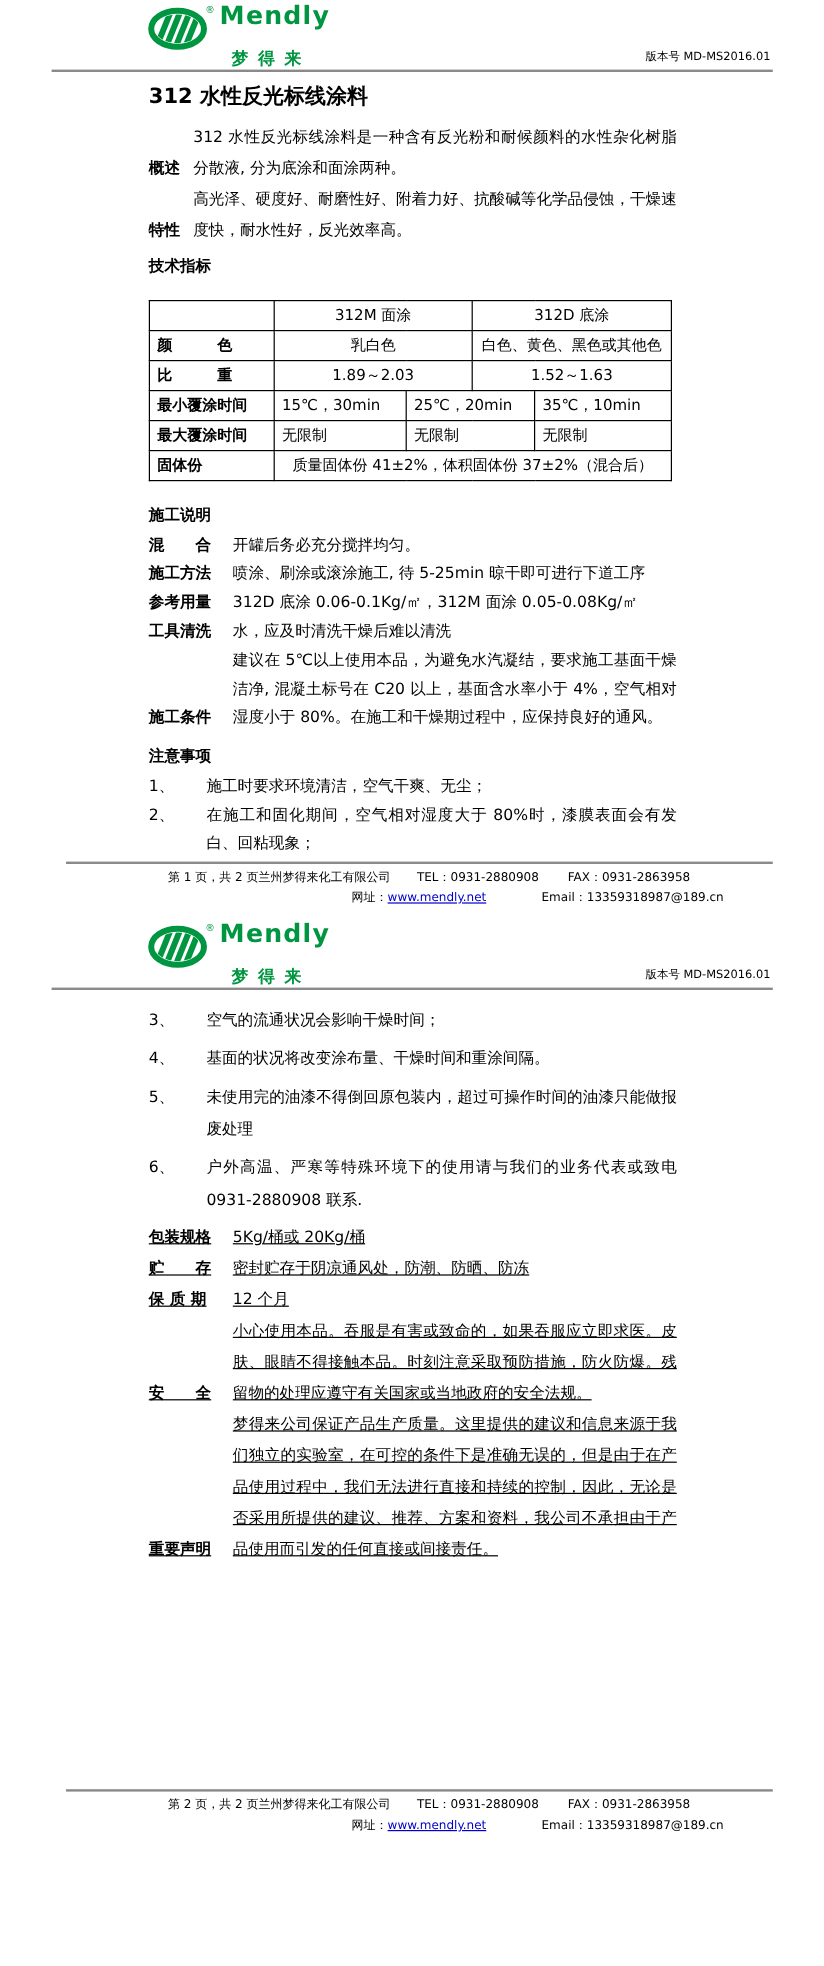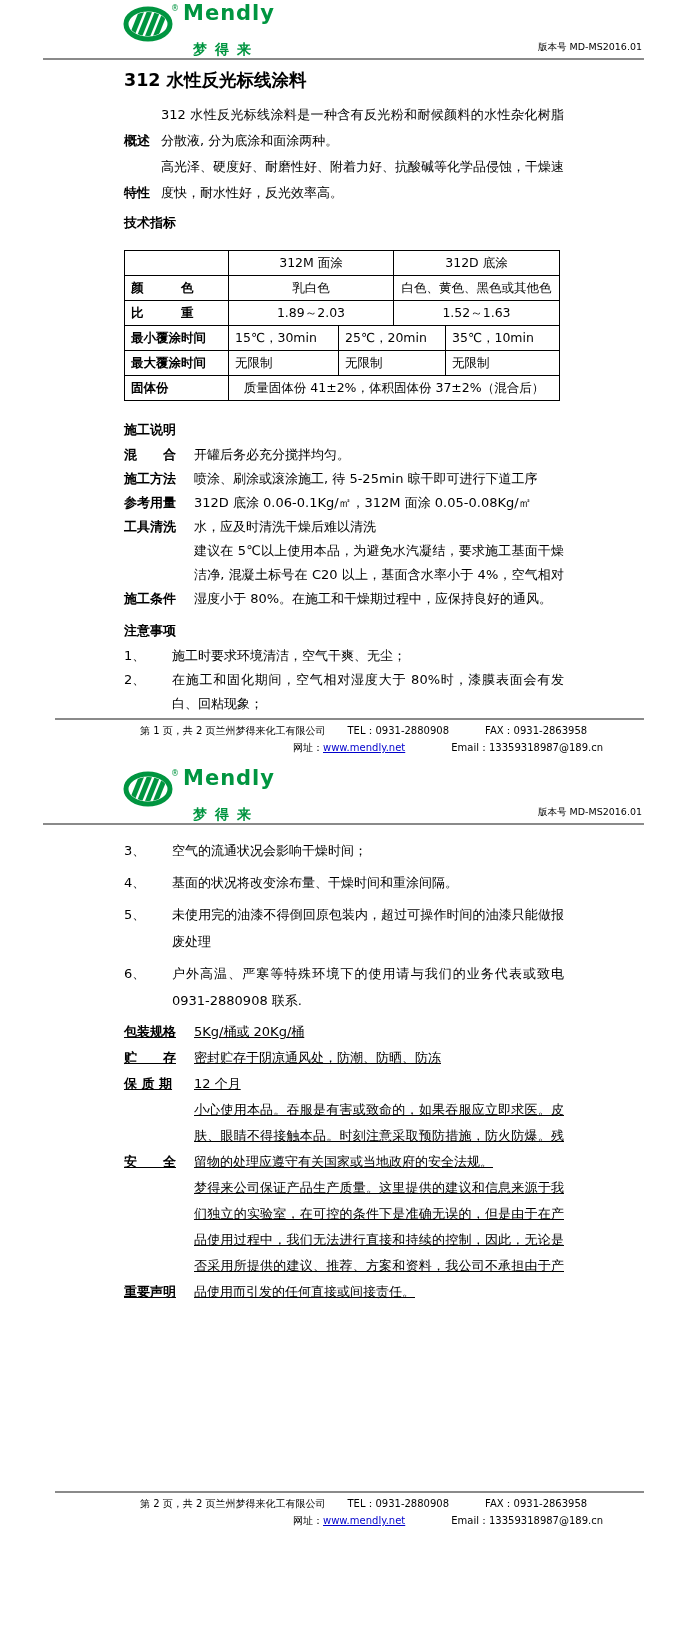--- a/index.html
+++ b/index.html
@@ -60,21 +60,21 @@
   .pfoot {
     position: absolute; left: 55px; right: 43px;
     border-top: 2px solid #8a8a8a;
     padding-top: 4px;
     font-size: 10px;
   }
   .pfoot .l1 { display: flex; align-items: baseline; }
   .pfoot .pn { margin-left: 85px; white-space: nowrap; }
   .pfoot .co { font-weight: normal; white-space: nowrap; }
   .pfoot .tel { margin-left: 22px; white-space: nowrap; }
-  .pfoot .fax { margin-left: 36px; white-space: nowrap; }
+  .pfoot .fax { margin-left: 24px; white-space: nowrap; }
   .pfoot .l2 { display: flex; margin-top: 3px; }
   .pfoot .web { margin-left: 238px; white-space: nowrap; }
   .pfoot .web a { color: #0000cc; }
   .pfoot .email { margin-left: 46px; white-space: nowrap; }
 </style>
 </head>
 <body>
 
 <div class="page page1">
 

